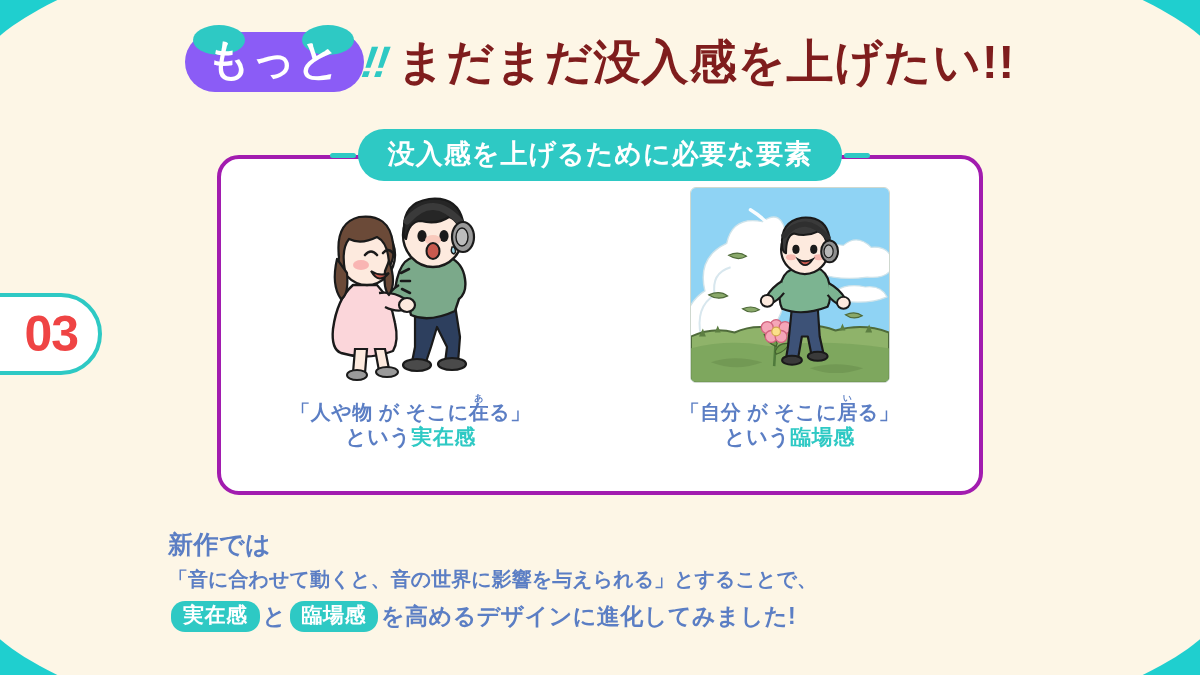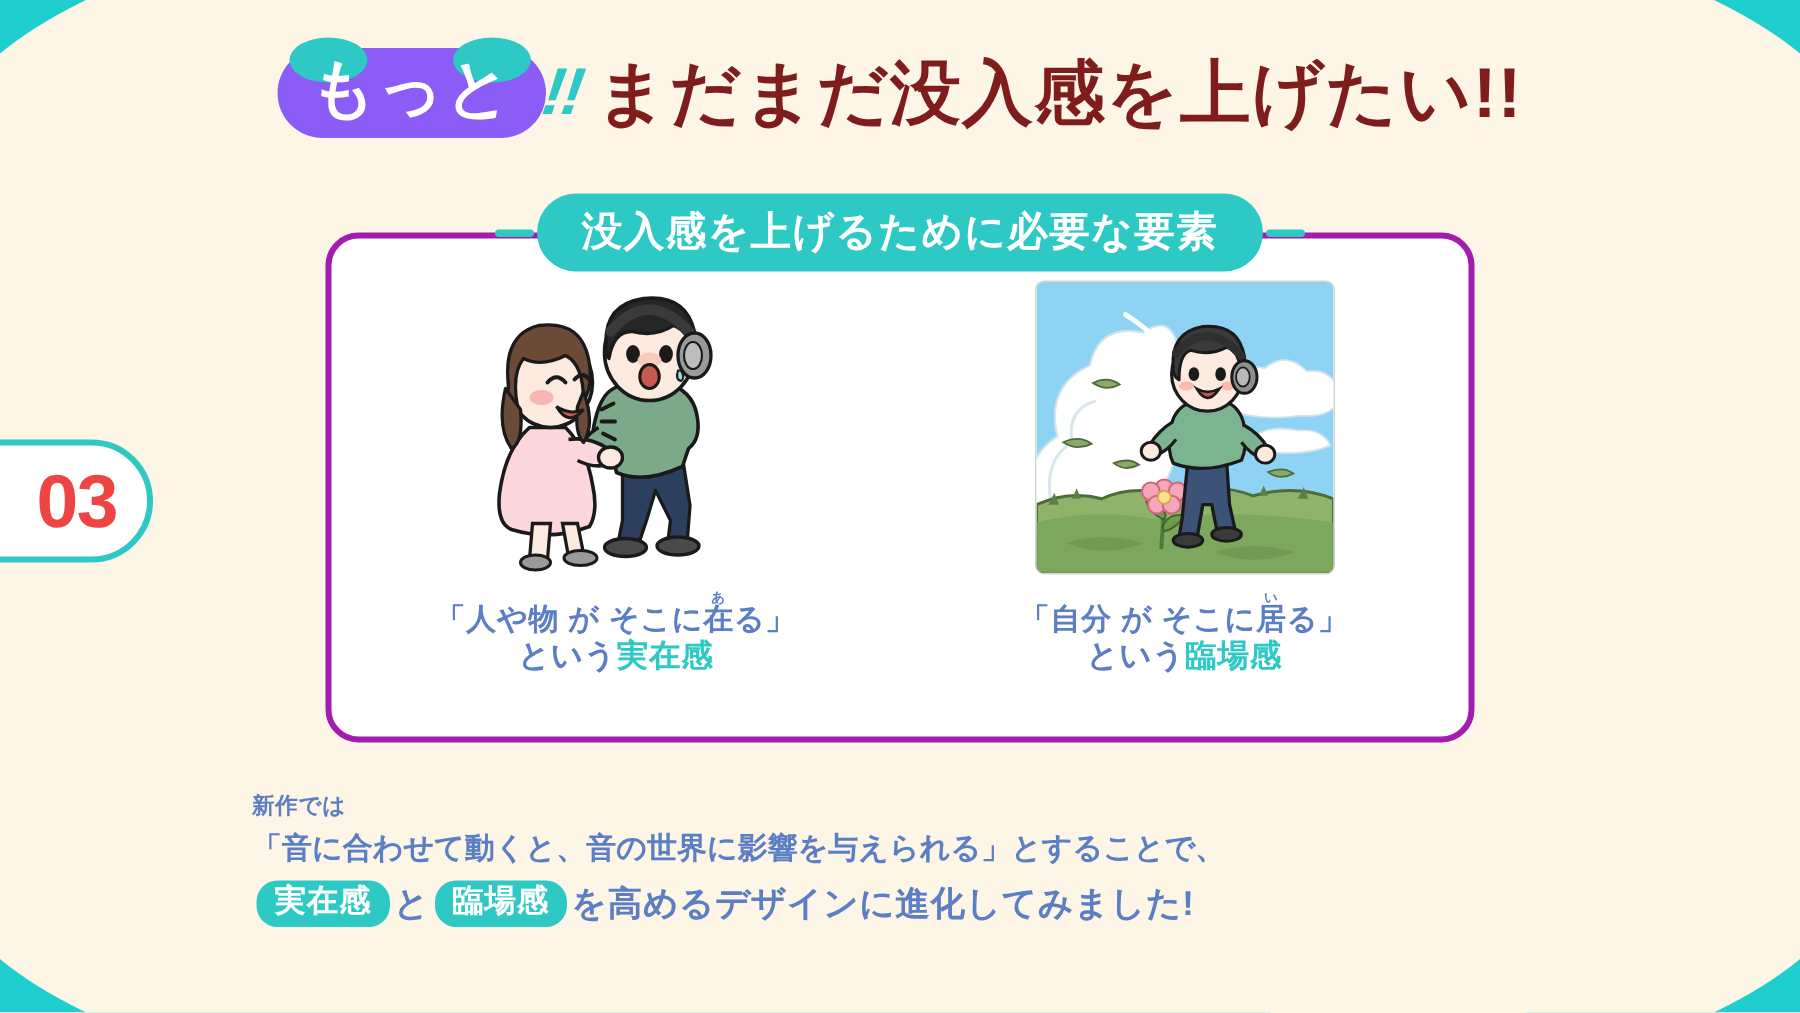--- a/index.html
+++ b/index.html
@@ -208,21 +208,21 @@
     width: 920px;
     z-index: 5;
   }
   .bt-line {
     color: #5b7ec4;
     font-weight: bold;
     white-space: nowrap;
     display: flex;
     align-items: center;
   }
-  #bt1 { font-size: 15px; margin-bottom: 5px; letter-spacing: 0.5px; }
+  #bt1 { font-size: 25px; margin-bottom: 5px; letter-spacing: 0.5px; }
   #bt2 { font-size: 20px; margin-bottom: 8px; letter-spacing: 0px; }
   #bt3 { font-size: 23px; letter-spacing: 0.5px; }
   .mini-pill {
     display: inline-block;
     background: #2ec9c4;
     color: #ffffff;
     border-radius: 14px;
     padding: 2px 12px 4px 12px;
     font-size: 21px;
     font-weight: bold;

